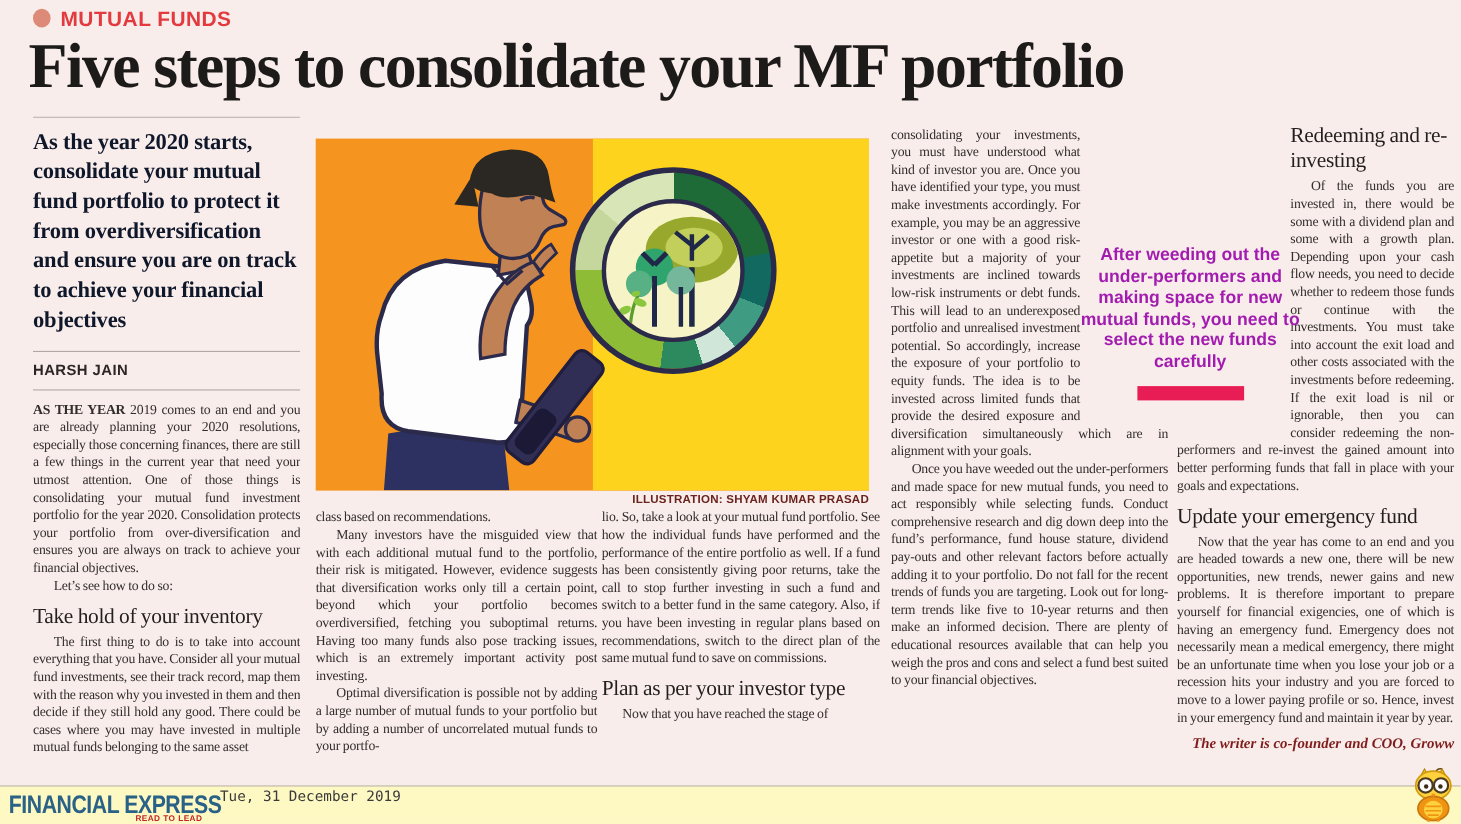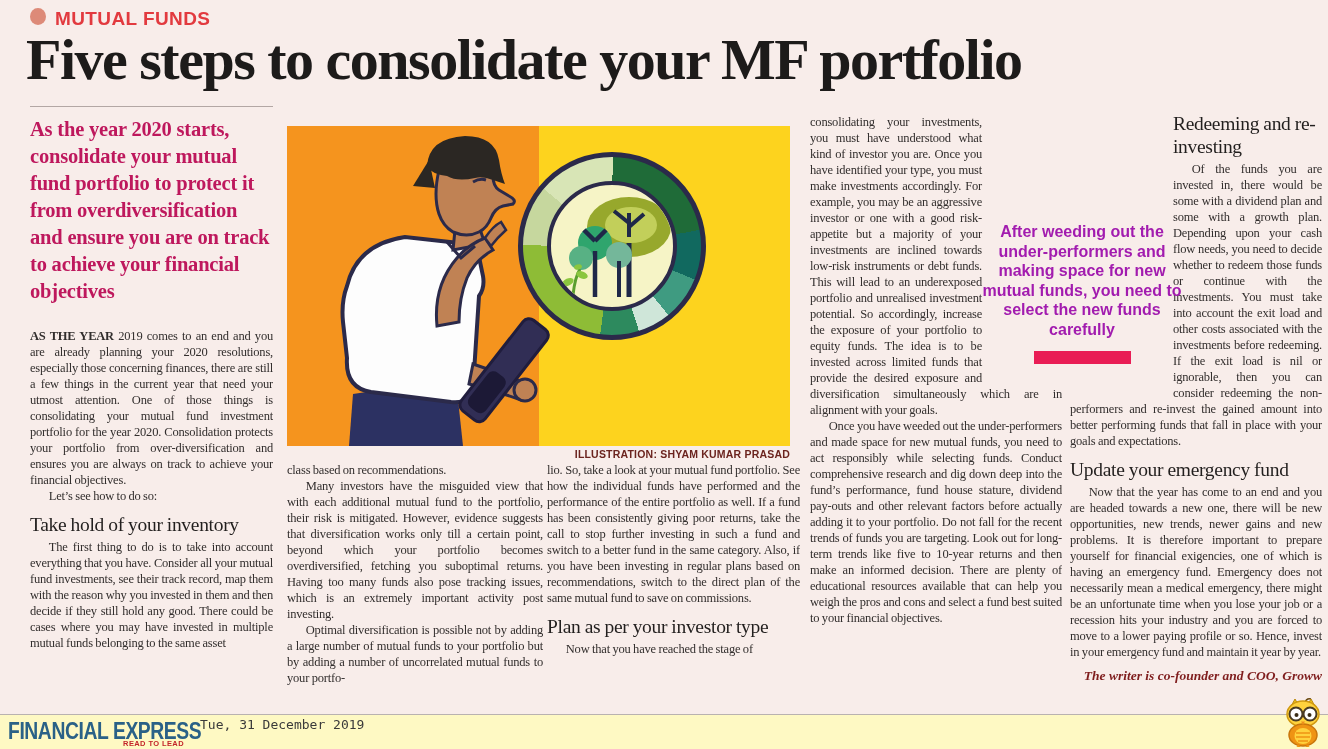--- a/index.html
+++ b/index.html
@@ -11,21 +11,21 @@
   .kicker{left:30px;top:8px;display:flex;align-items:flex-start;gap:9px;
           font-family:"Liberation Sans",sans-serif;font-weight:800;
           font-size:19px;letter-spacing:.4px;color:#e23a3f;}
   .kicker .dot{width:16px;height:17px;border-radius:50%;background:#dd8a78;display:inline-block;}
   h1.headline{left:26px;top:30px;width:1288px;margin:0;
       font-size:58px;font-weight:700;letter-spacing:-1.5px;color:#1d1b1a;line-height:1.05;}
 
   
   .left-rail{left:30px;top:106px;width:243px;height:602px;overflow:hidden;}
   .standfirst{border-top:1px solid #b3a7a4;margin:0;padding:9px 0 14px 0;
-      font-size:20.5px;line-height:27px;font-weight:700;color:#be185d;letter-spacing:-.2px;}
+      font-size:20.5px;line-height:27px;font-weight:700;color:#0f172a;letter-spacing:-.2px;}
   .byline{border-top:1px solid #b3a7a4;border-bottom:1px solid #b3a7a4;
       padding:9px 0 10px 0;font-family:"Liberation Sans",sans-serif;
       font-weight:700;font-size:13.5px;letter-spacing:.4px;color:#2c2625;}
 
   
   .col{font-size:12.5px;line-height:16px;letter-spacing:-.2px;word-spacing:-.4px;
        color:#322e2d;text-align:justify;overflow:hidden;}
   .col p{margin:0;}
   .col p.ind{text-indent:1.5em;}
   .lead-in{font-weight:700;}
@@ -87,20 +87,21 @@
 <body>
 
 <div class="abs kicker">
   <span class="dot"></span>
   <span>MUTUAL FUNDS</span>
 </div>
 <h1 class="abs headline">Five steps to consolidate your MF portfolio</h1>
 
 <div class="abs left-rail">
   <p class="standfirst">As the year 2020 starts, consolidate your mutual fund portfolio to protect it from overdiversification and ensure you are on track to achieve your financial objectives</p>
+  <div class="byline">HARSH JAIN</div>
   <div class="col col1-flow">
     <p><span class="lead-in">AS THE YEAR</span><span> 2019 comes to an end and you are already planning your 2020 resolutions, especially those concerning finances, there are still a few things in the current year that need your utmost attention. One of those things is consolidating your mutual fund investment portfolio for the year 2020. Consolidation protects your portfolio from over-diversification and ensures you are always on track to achieve your financial objectives.</span></p>
     <p class="ind">Let’s see how to do so:</p>
     <h2 class="sec-h">Take hold of your inventory</h2>
     <p class="ind">The first thing to do is to take into account everything that you have. Consider all your mutual fund investments, see their track record, map them with the reason why you invested in them and then decide if they still hold any good. There could be cases where you may have invested in multiple mutual funds belonging to the same asset</p>
   </div>
 </div>
 
 <div class="abs illo">
   <div class="illo-right"></div>

